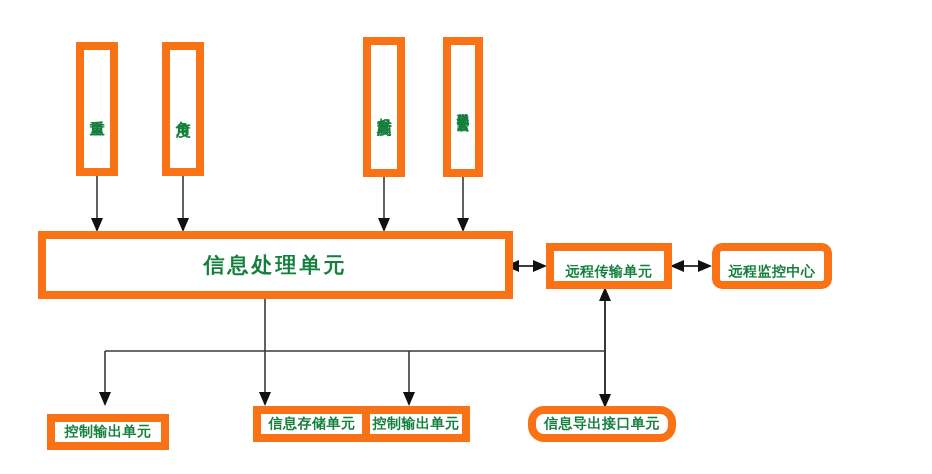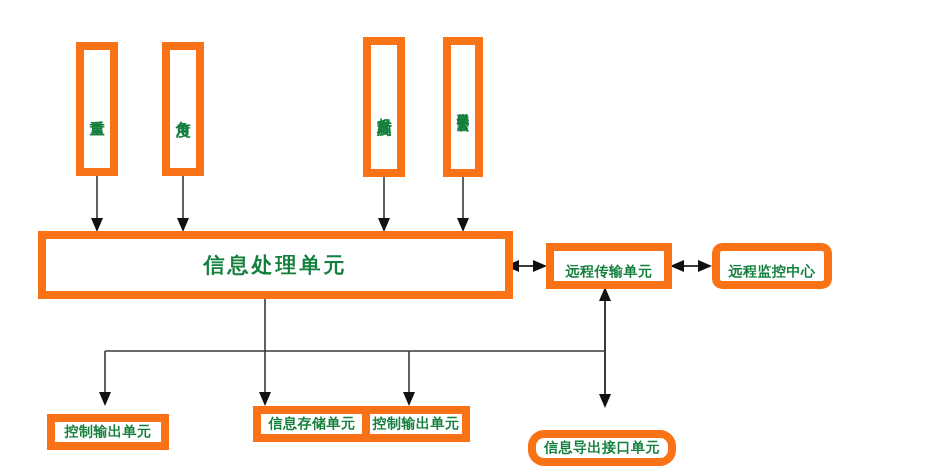--- a/index.html
+++ b/index.html
@@ -163,17 +163,17 @@
   </div>
 
   <div class="node n-bottom" style="left:211px; top:406px; width:118px; height:36px;margin-left:42px;">
     <span class="node-label">信息存储单元</span>
   </div>
 
   <div class="node n-bottom" style="left:362px; top:406px; width:108px; height:36px;">
     <span class="node-label">控制输出单元</span>
   </div>
 
-  <div class="node n-bottom" style="left:528px; top:430px; width:148px; height:36px;border-radius:16px;">
+  <div class="node n-bottom" style="left:528px; top:406px; width:148px; height:36px;border-radius:16px;">
     <span class="node-label">信息导出接口单元</span>
   </div>
 
 </div>
 
 </body></html>

